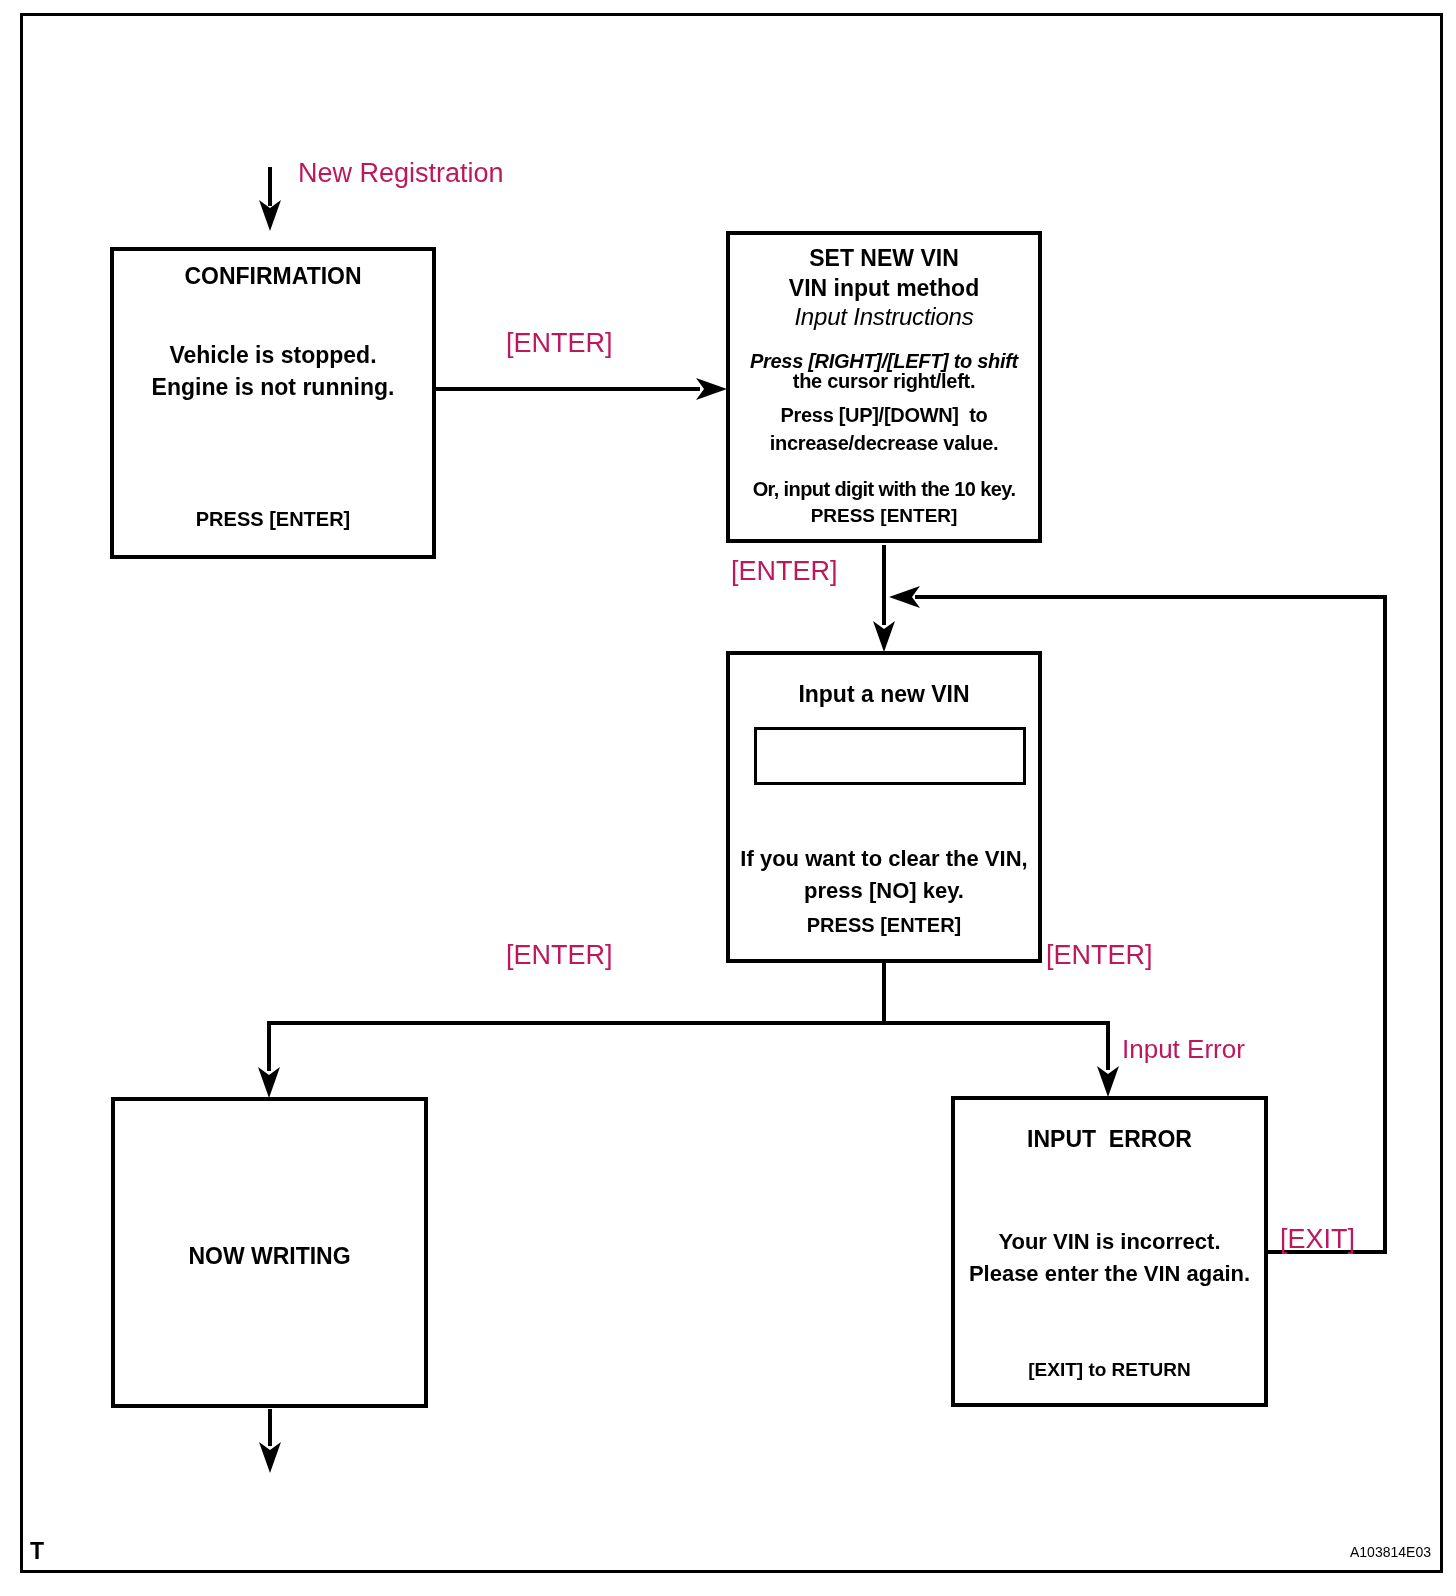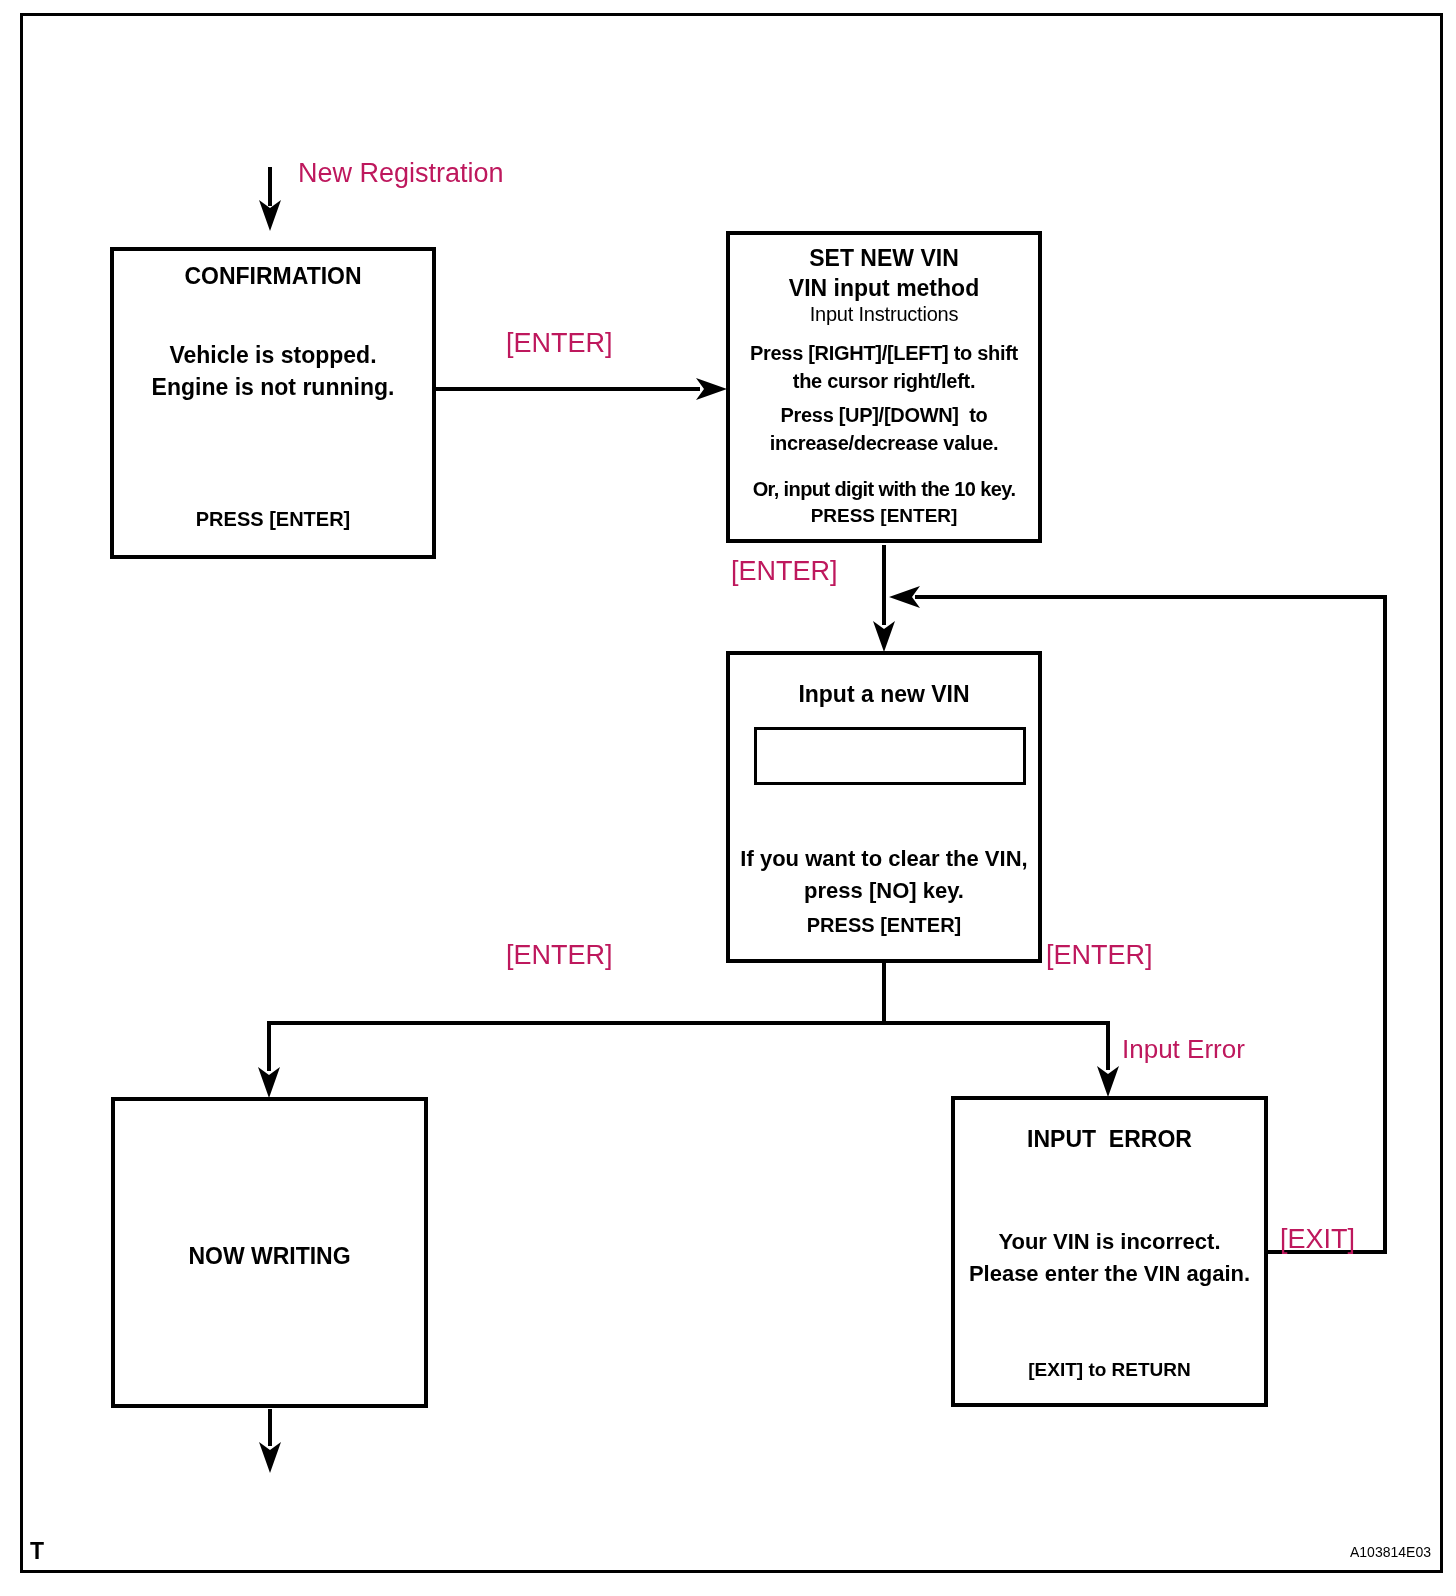--- a/index.html
+++ b/index.html
@@ -11,21 +11,21 @@
   .box{position:absolute;border:4px solid #000;box-sizing:border-box;background:#fff;}
   .t{white-space:pre;}
   .bx-line{position:absolute;left:0;width:100%;text-align:center;font-weight:bold;}
   .bx-footer{position:absolute;left:0;bottom:20px;width:100%;text-align:center;font-weight:bold;}
   .lbl{position:absolute;font-size:27px;color:#be185d;white-space:pre;}
   .ttl{font-size:23px;}
   .body23{font-size:23px;line-height:32px;}
   .body22{font-size:22px;line-height:32px;}
   .ins{font-size:20px;letter-spacing:-0.3px;line-height:28px;}
   .ins-wide{font-size:20px;letter-spacing:-0.6px;text-align:center;}
-  .sub{font-weight:normal;font-size:20px;letter-spacing:-0.2px;}
+  .sub{font-weight:normal;font-size:24px;letter-spacing:-0.2px;font-style:italic;}
   .vin-field{position:absolute;left:24px;top:72px;width:272px;height:58px;
              border:3px solid #000;box-sizing:border-box;background:#fff;}
   .fig-id{position:absolute;font-size:14px;}
   .corner-t{position:absolute;font-size:23px;font-weight:bold;}
   .center-lbl{text-align:center;}
 </style>
 </head>
 <body>
 
 <div id="canvas">
@@ -87,21 +87,21 @@
     <div class="bx-line ttl t" style="top:12px;">CONFIRMATION</div>
     <div class="bx-line body23 t" style="top:88px;">Vehicle is stopped.</div>
     <div class="bx-line body23 t" style="top:120px;">Engine is not running.</div>
     <div class="bx-footer t" style="font-size:20px;bottom:24px;">PRESS [ENTER]</div>
   </div>
 
   <div class="box" style="left:726px;top:231px;width:316px;height:312px;">
     <div class="bx-line ttl t" style="top:10px;">SET NEW VIN</div>
     <div class="bx-line ttl t" style="top:40px;">VIN input method</div>
     <div class="bx-line sub t" style="top:68px;">Input Instructions</div>
-    <div class="bx-line ins t" style="top:104px;">Press [RIGHT]/[LEFT] to shift</div>
+    <div class="bx-line ins t" style="top:112px;font-style:italic;">Press [RIGHT]/[LEFT] to shift</div>
     <div class="bx-line ins t" style="top:132px;">the cursor right/left.</div>
     <div class="bx-line ins t" style="top:166px;">Press [UP]/[DOWN]  to</div>
     <div class="bx-line ins t" style="top:194px;">increase/decrease value.</div>
     <div class="bx-line ins ins-wide t" style="top:240px;">Or, input digit with the 10 key.</div>
     <div class="bx-footer t" style="font-size:19px;bottom:12px;">PRESS [ENTER]</div>
   </div>
 
   <div class="box" style="left:726px;top:651px;width:316px;height:312px;">
     <div class="bx-line ttl t" style="top:26px;">Input a new VIN</div>
     <div class="vin-field t"></div>

